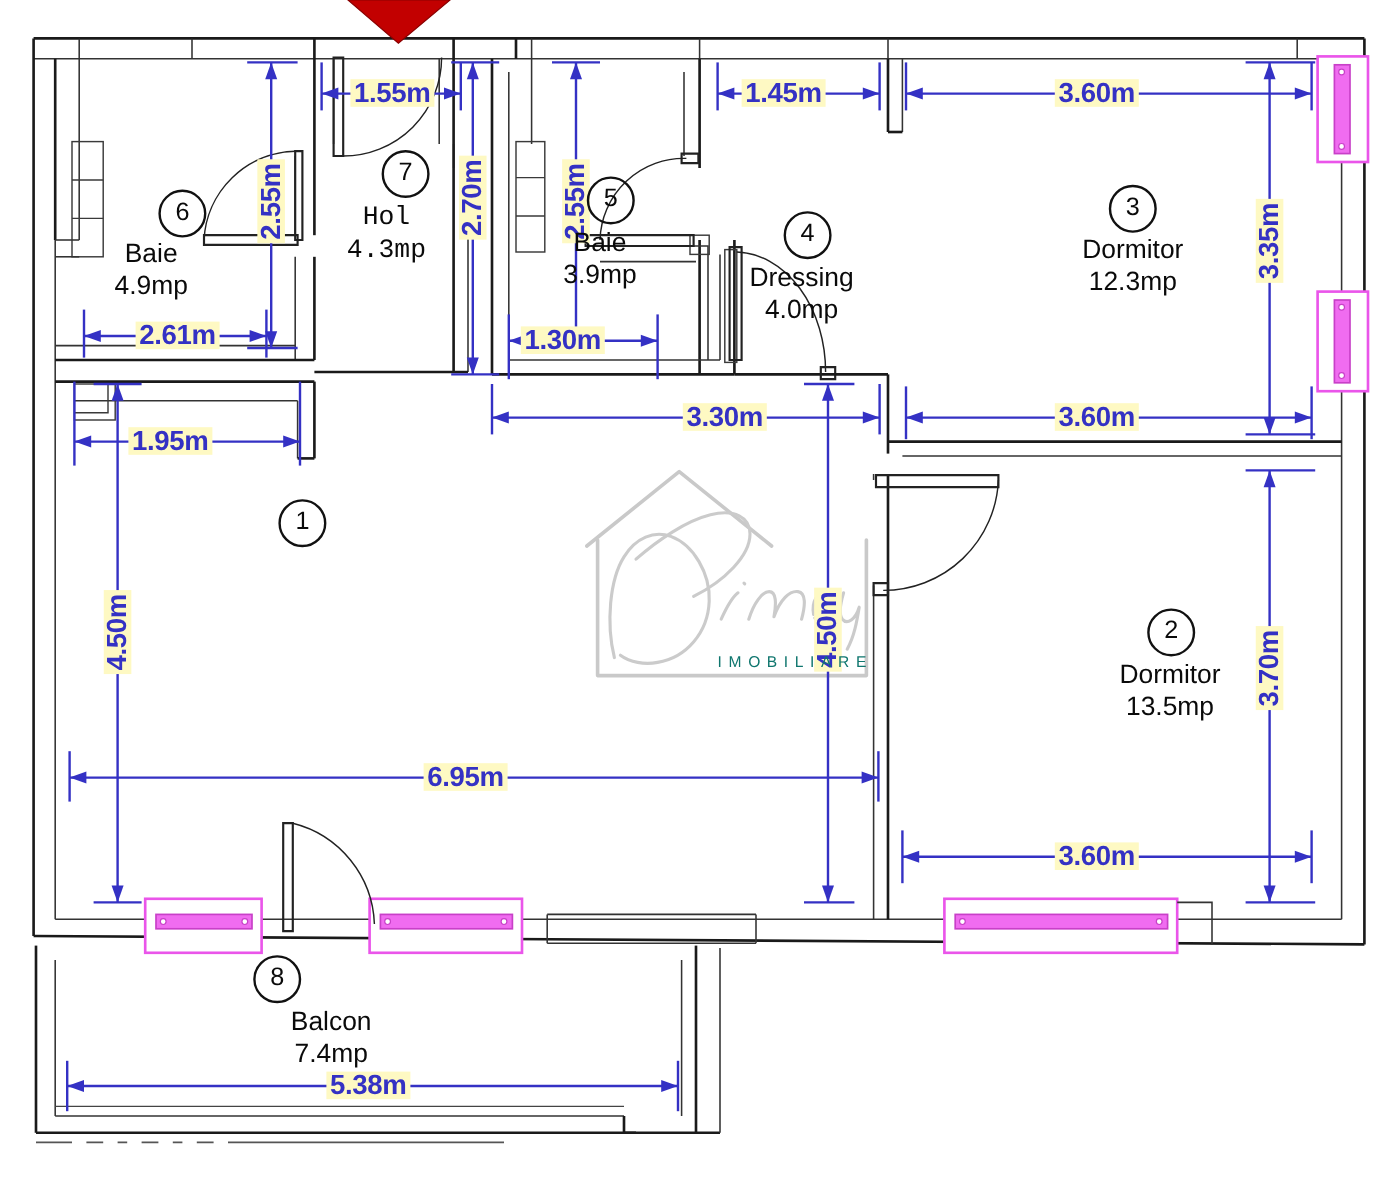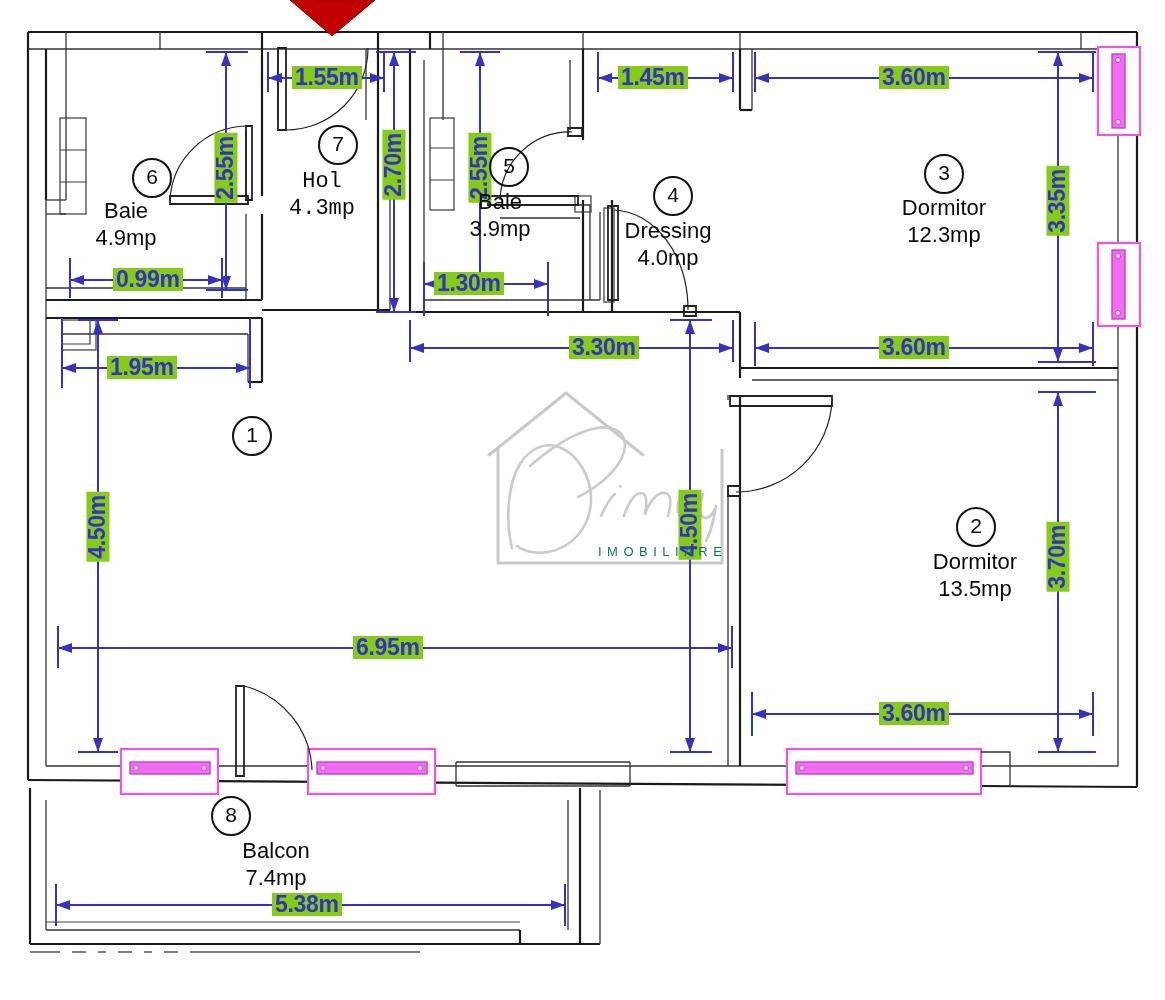--- a/index.html
+++ b/index.html
@@ -41,21 +41,21 @@
   .wm-script   { fill: none; stroke: #cbcbcb; stroke-width: 2.6; stroke-linecap: round; stroke-linejoin: round; }
 
   .dim-label {
     position: absolute;
     color: #3431c4;
     font-family: "Liberation Sans", sans-serif;
     font-weight: bold;
     font-size: 23px;
     letter-spacing: -0.3px;
     white-space: nowrap;
-    background: #84cc16;
+    background: #fef9c3;
     padding: 0 3px;
     line-height: 1.02;
   }
   .dim-label.vert {
     writing-mode: vertical-rl;
     transform: rotate(180deg);
     padding: 3px 0;
   }
   .room-label {
     position: absolute;
@@ -434,21 +434,21 @@
 
   <div class="dim-label" style="left:292px; top:66px;">1.55m</div>
   <div class="dim-label" style="left:618px; top:66px;">1.45m</div>
   <div class="dim-label" style="left:879px; top:66px;">3.60m</div>
 
   <div class="dim-label vert" style="left:214px; top:133px;">2.55m</div>
   <div class="dim-label vert" style="left:382px; top:130px;">2.70m</div>
   <div class="dim-label vert" style="left:468px; top:133px;">2.55m</div>
   <div class="dim-label vert" style="left:1046px; top:166px;">3.35m</div>
 
-  <div class="dim-label" style="left:113px; top:268px;">0.99m</div>
+  <div class="dim-label" style="left:113px; top:268px;">2.61m</div>
   <div class="dim-label" style="left:434px; top:272px;">1.30m</div>
   <div class="dim-label" style="left:525px; top:336px;margin-left:44px;">3.30m</div>
   <div class="dim-label" style="left:879px; top:336px;">3.60m</div>
   <div class="dim-label" style="left:107px; top:356px;">1.95m</div>
 
   <div class="dim-label vert" style="left:86px;  top:492px;">4.50m</div>
   <div class="dim-label vert" style="left:678px; top:490px;">4.50m</div>
   <div class="dim-label vert" style="left:1046px; top:522px;">3.70m</div>
 
   <div class="dim-label" style="left:353px; top:636px;">6.95m</div>

